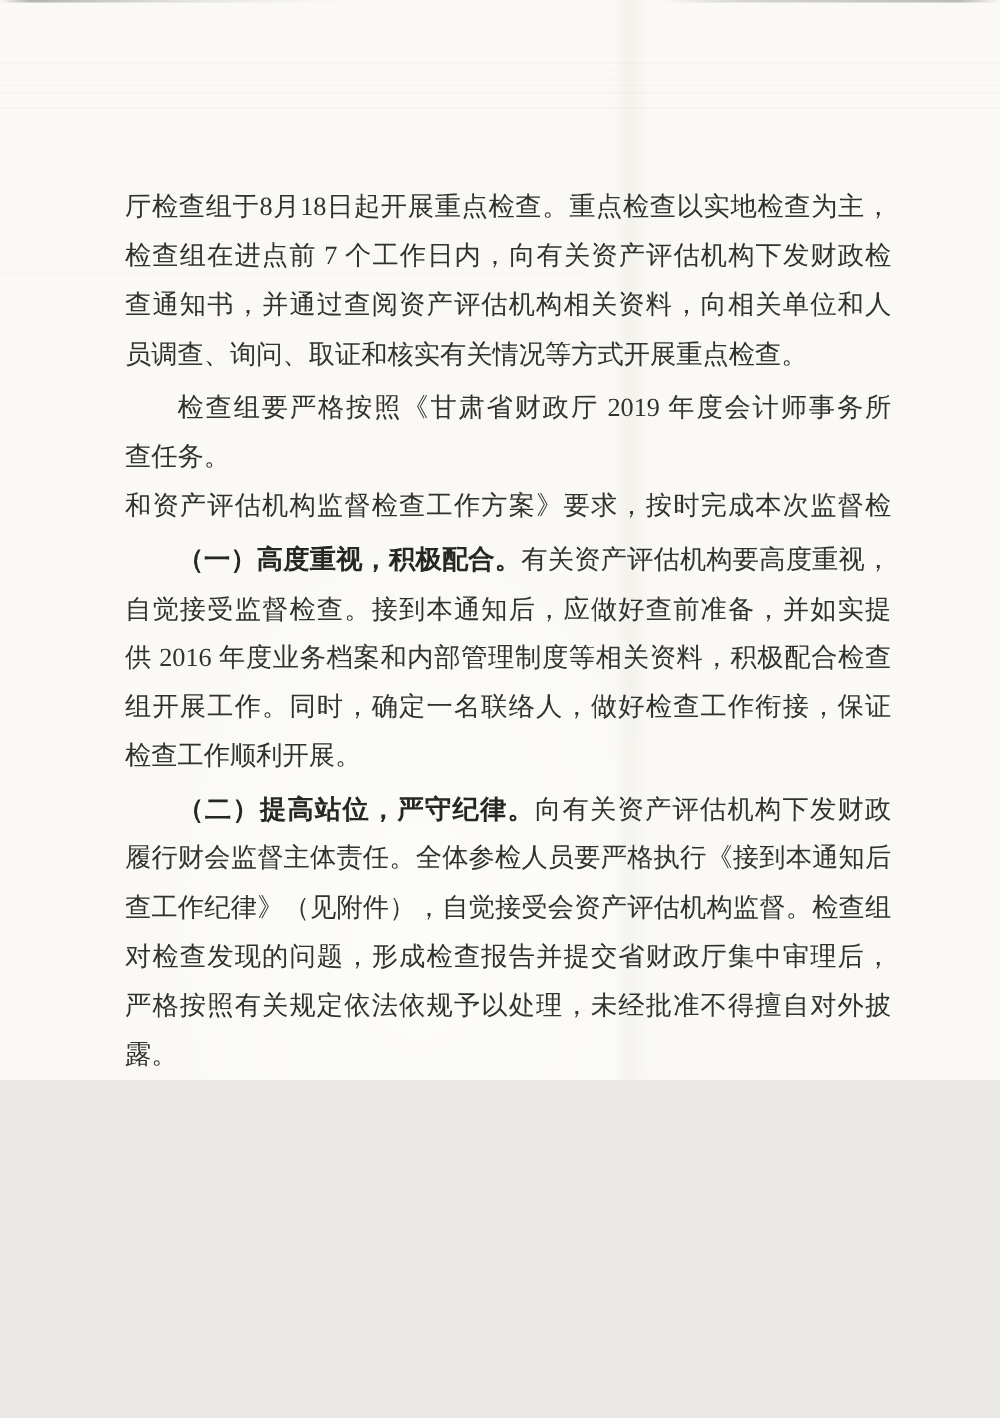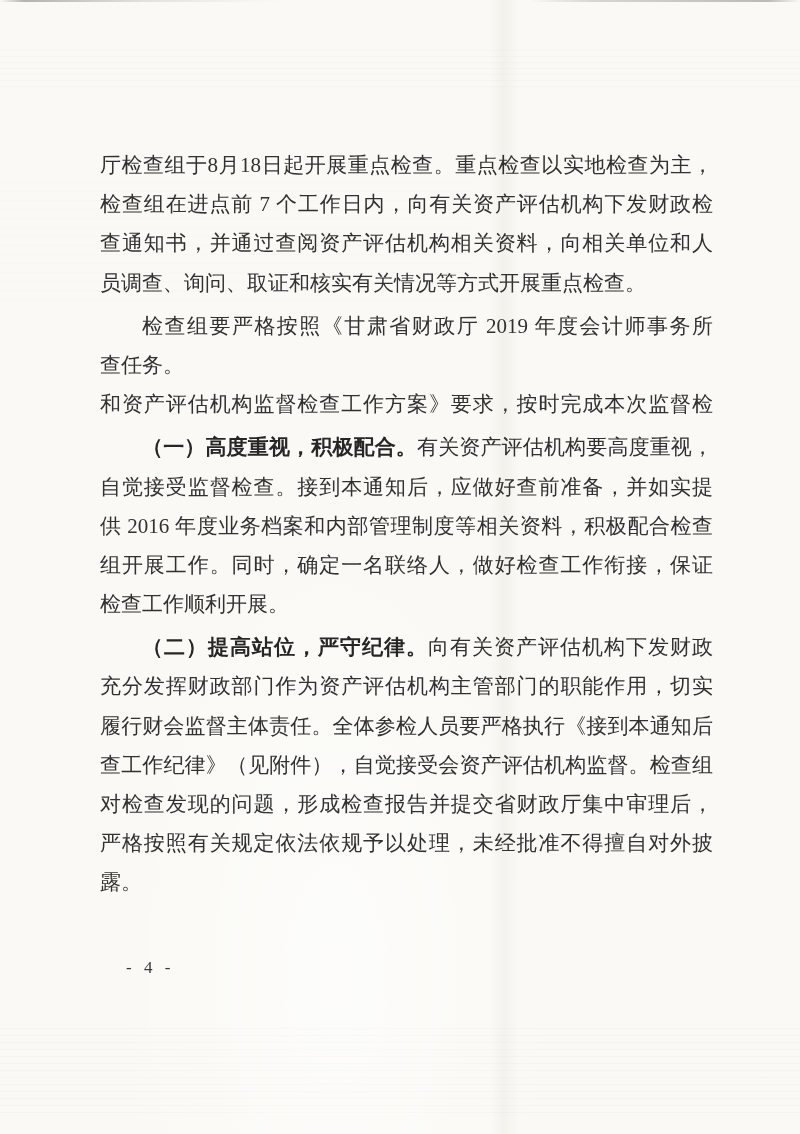--- a/index.html
+++ b/index.html
@@ -5,21 +5,21 @@
   html, body {
     margin: 0;
     padding: 0;
     width: 800px;
     height: 1134px;
     background: #e9e8e4;
   }
   .page {
     position: relative;
     width: 800px;
-    height: 1134px;
+    height: 864px;
     background: var(--paper, #faf9f5);
     overflow: hidden;
     font-family: "Liberation Serif", "DejaVu Serif", serif;
   }
   
   .artifact { position: absolute; pointer-events: none; }
   .edge-top {
     top: 0; left: 0; width: 100%; height: 2px;
     background: linear-gradient(90deg,
       transparent 0%, rgba(110,110,105,.50) 3%, rgba(170,170,163,.30) 18%,
@@ -71,21 +71,21 @@
     overflow: hidden;
   }
   .line.no-just { text-align-last: left; }
   .line.indent { text-indent: 2em; }
   .heading-line span {
     font-family: "Liberation Sans", "DejaVu Sans", sans-serif;
     font-weight: 700;
     color: #262624;
   }
   .lead {
-    font-family: Liberation Mono, monospace;
+    font-family: Liberation Sans, sans-serif;
     font-weight: 700;
     color: #262624;
   }
   .page-number {
     position: absolute;
     left: 126px;
     top: 958px;
     font-size: 17px;
     letter-spacing: 4px;
     color: #3a3a38;
@@ -122,21 +122,20 @@
     <div class="para">
       <div class="line indent"><span class="lead">（一）高度重视，积极配合。</span><span>有关资产评估机构要高度重视，</span></div>
       <div class="line"><span>自觉接受监督检查。接到本通知后，应做好查前准备，并如实提</span></div>
       <div class="line"><span>供 2016 年度业务档案和内部管理制度等相关资料，积极配合检查</span></div>
       <div class="line"><span>组开展工作。同时，确定一名联络人，做好检查工作衔接，保证</span></div>
       <div class="line no-just"><span>检查工作顺利开展。</span></div>
     </div>
 
     <div class="para">
       <div class="line indent"><span class="lead">（二）提高站位，严守纪律。</span><span>向有关资产评估机构下发财政检，</span></div>
-      <div class="line"><span>充分发挥财政部门作为资产评估机构主管部门的职能作用，切实</span></div>
       <div class="line"><span>履行财会监督主体责任。全体参检人员要严格执行《接到本通知后</span></div>
       <div class="line"><span>查工作纪律》（见附件），自觉接受会资产评估机构监督。检查组</span></div>
       <div class="line"><span>对检查发现的问题，形成检查报告并提交省财政厅集中审理后，</span></div>
       <div class="line"><span>严格按照有关规定依法依规予以处理，未经批准不得擅自对外披</span></div>
       <div class="line no-just"><span>露。</span></div>
     </div>
 
   </div>
 
   <div class="page-number">- 4 -</div>

